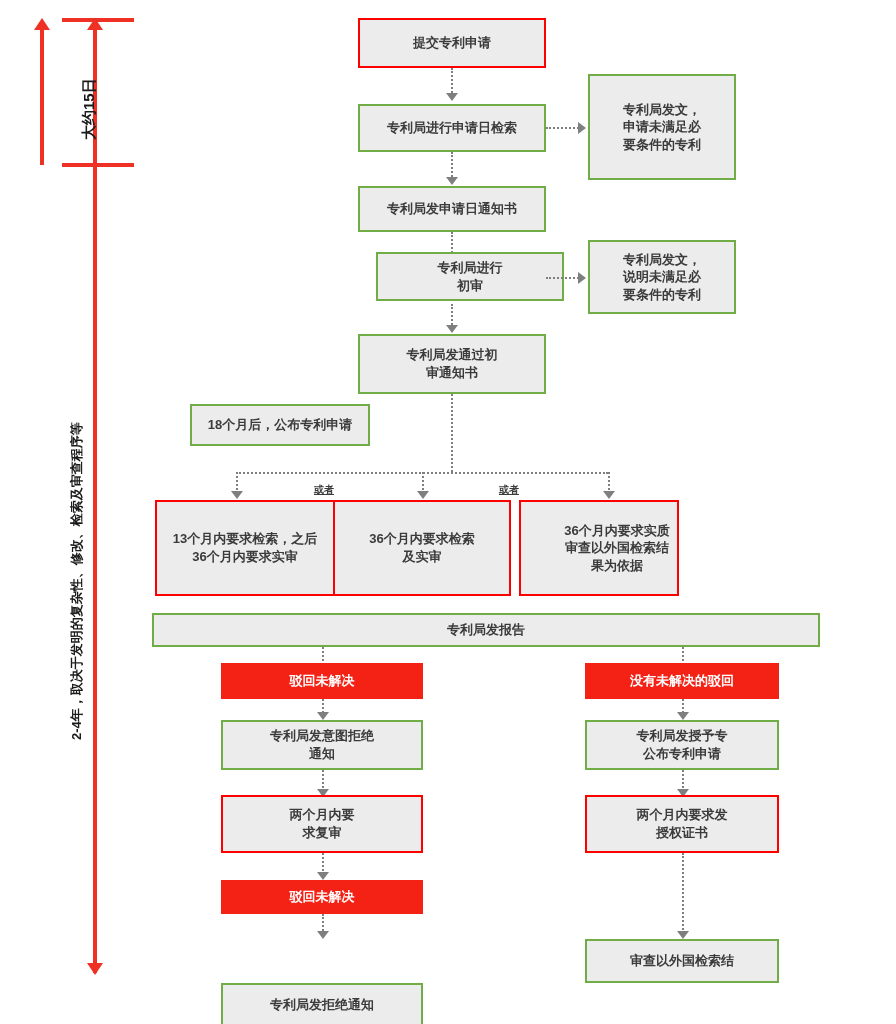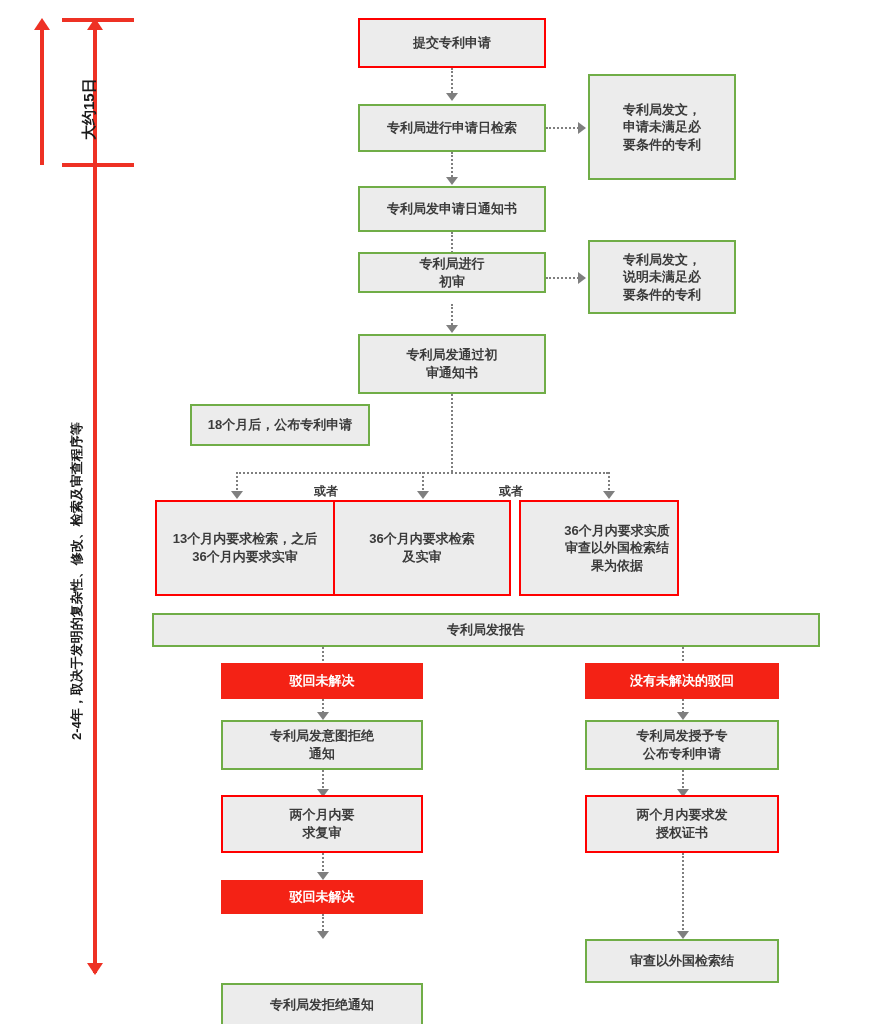--- a/index.html
+++ b/index.html
@@ -83,24 +83,25 @@
     color:#1a1a1a;
     white-space:nowrap;
     transform-origin:0 0;
     transform:rotate(-90deg);
   }
   #label-15days{font-size:15px;}
   #label-years{font-size:13px;}
 
   .branch-label{
     position:absolute;
-    font-size:12px;
+    font-size:10px;
     font-weight:bold;
     color:#3b3b3b;
     white-space:nowrap;
+    text-decoration:underline;
   }
 </style>
 </head>
 <body>
 
 <div id="canvas">
 
   <div class="rline rv" style="left:40px;top:30px;height:135px;"></div>
   <div class="rarrow-up" style="left:34px;top:18px;"></div>
 
@@ -129,21 +130,21 @@
 要条件的专利</div>
 
   <div class="vdot" style="left:451px;top:152px;height:28px;"></div>
   <div class="arrow-down" style="left:446px;top:177px;"></div>
 
   <div class="node" style="left:358px;top:186px;width:188px;height:46px;">专利局发申请日通知书</div>
 
   <div class="vdot" style="left:451px;top:232px;height:24px;"></div>
   <div class="arrow-down" style="left:446px;top:253px;"></div>
 
-  <div class="node" style="left:358px;top:252px;width:188px;height:41px;">专利局进行
+  <div class="node" style="left:376px;top:252px;width:188px;height:49px;">专利局进行
 初审</div>
 
   <div class="hdot" style="left:546px;top:277px;width:36px;"></div>
   <div class="arrow-right" style="left:578px;top:272px;"></div>
   <div class="node" style="left:588px;top:240px;width:148px;height:74px;">专利局发文，
 说明未满足必
 要条件的专利</div>
 
   <div class="vdot" style="left:451px;top:304px;height:24px;"></div>
   <div class="arrow-down" style="left:446px;top:325px;"></div>

